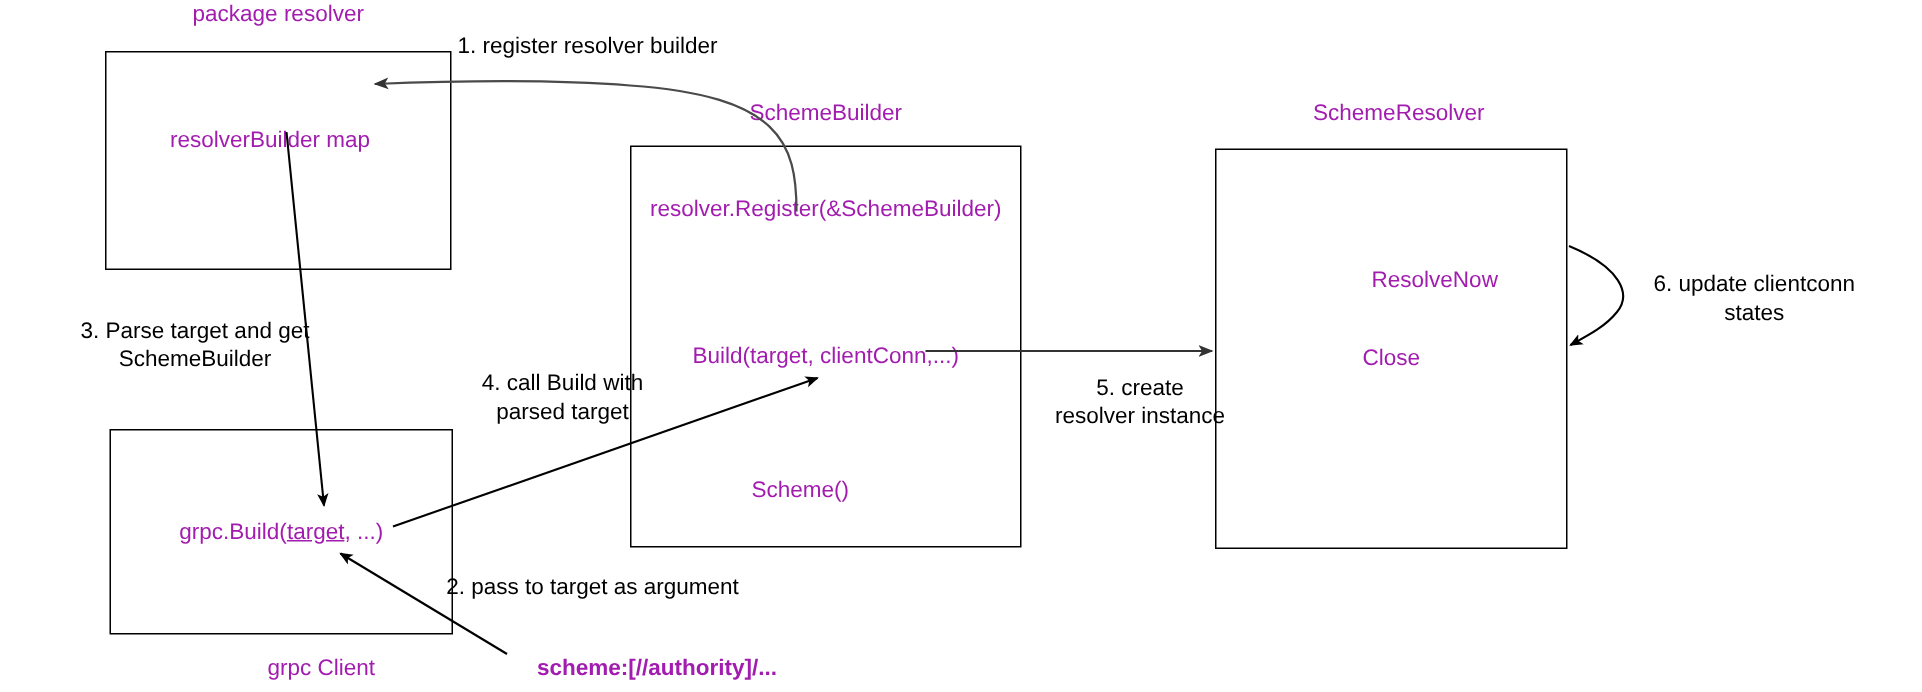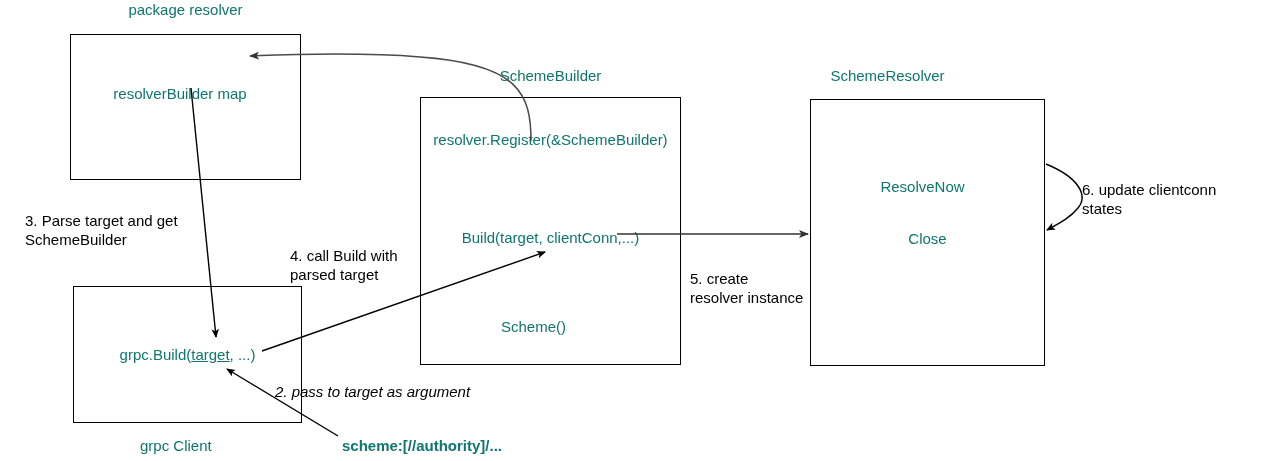--- a/index.html
+++ b/index.html
@@ -29,85 +29,87 @@
   .box {
     position: absolute;
     border: 1.4px solid #000000;
     background: transparent;
     box-sizing: border-box;
   }
   .lbl {
     position: absolute;
     font-size: 15px;
     line-height: 19px;
-    color: #0f766e;
+    color: #a21caf;
     white-space: pre;
     text-align: center;
   }
   .bold {
     font-weight: bold;
   }
   .boldu {
     font-weight: normal;
     text-decoration: underline;
   }
   .caption {
     position: absolute;
     font-size: 15px;
     line-height: 19px;
+    text-align: center;
     white-space: pre-line;
   }
 </style>
 </head>
 <body>
 
 <div id="canvas">
 
   <div class="box" style="left:70px; top:34px; width:231px; height:146px;"></div>
 
   <div class="box" style="left:420px; top:97px; width:261px; height:268px;"></div>
 
   <div class="box" style="left:810px; top:99px; width:235px; height:267px;"></div>
 
   <div class="box" style="left:73px; top:286px; width:229px; height:137px;"></div>
 
   <div class="lbl" style="left:70px; top:0px; width:231px;">package resolver</div>
 
   <div class="lbl" style="left:420px; top:66px; width:261px;">SchemeBuilder</div>
 
-  <div class="lbl" style="left:770px; top:66px; width:235px;">SchemeResolver</div>
+  <div class="lbl" style="left:815px; top:66px; width:235px;">SchemeResolver</div>
 
-  <div class="lbl" style="left:140px; top:436px; width:110px; text-align:left;">grpc Client</div>
+  <div class="lbl" style="left:140px; top:436px; width:110px; text-align:right;">grpc Client</div>
 
-  <div class="lbl bold" style="left:258px; top:436px; width:260px; text-align:center;margin-left:34px;">scheme:[//authority]/...</div>
+  <div class="lbl bold" style="left:258px; top:436px; width:260px; text-align:right;">scheme:[//authority]/...</div>
 
   <div class="lbl" style="left:70px; top:84px; width:220px;">resolverBuilder map</div>
 
   <div class="lbl" style="left:410px; top:130px; width:281px;">resolver.Register(&amp;SchemeBuilder)</div>
 
   <div class="lbl" style="left:420px; top:228px; width:261px;text-align:center;">Build(target, clientConn,...)</div>
 
   <div class="lbl" style="left:403px; top:317px; width:261px;">Scheme()</div>
 
-  <div class="lbl" style="left:788px; top:177px; width:235px;padding-left:17px;">ResolveNow</div>
+  <div class="lbl" style="left:822px; top:177px; width:235px;padding-left:17px;">ResolveNow</div>
 
   <div class="lbl" style="left:810px; top:229px; width:235px;">Close</div>
 
   <div class="lbl" style="left:73px; top:345px; width:229px;"><span>grpc.Build(</span><span class="boldu">target</span><span>, ...)</span></div>
 
+  <div class="caption" style="left:305px; top:21px; width:250px; text-align:left;">1. register resolver builder</div>
 
-  <div class="caption" style="left:275px; top:382px; width:240px; text-align:left;font-style:italic;">2. pass to target as argument</div>
+  <div class="caption" style="left:275px; top:382px; width:240px; text-align:center;">2. pass to target as argument</div>
 
   <div class="caption" style="left:25px; top:211px; width:210px;">3. Parse target and get
 SchemeBuilder</div>
 
   <div class="caption" style="left:290px; top:246px; width:170px;">4. call Build with
 parsed target</div>
 
-  <div class="caption" style="left:690px; top:249px; width:140px;margin-top:20px;">5. create
+  <div class="caption" style="left:690px; top:249px; width:140px;">5. create
 resolver instance</div>
 
   <div class="caption" style="left:1082px; top:180px; width:175px;">6. update clientconn
 states</div>
 
   <svg class="layer" viewBox="0 0 1281 461">
     <defs>
       <marker id="arrowFill" markerWidth="10" markerHeight="10" refX="8" refY="4" orient="auto" markerUnits="userSpaceOnUse">
         <path d="M0,0.2 L9,4 L0,7.8 L2.2,4 Z" fill="#000"></path>
       </marker>

